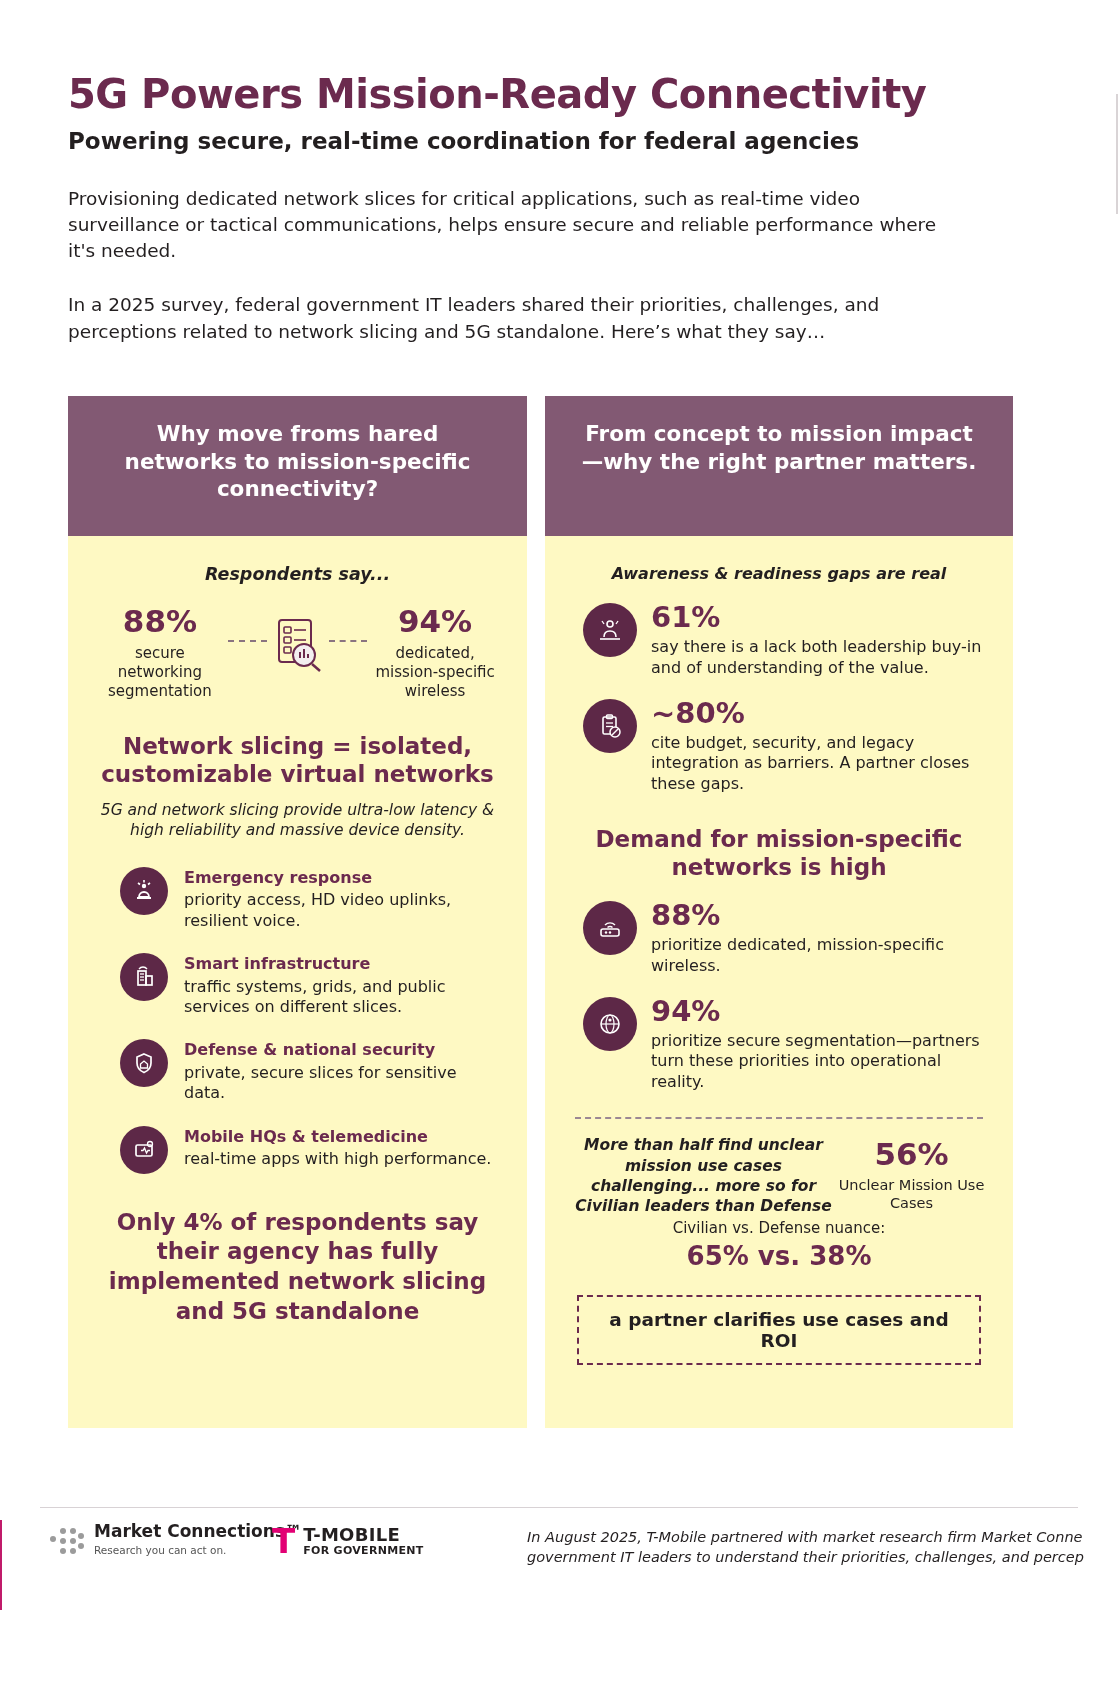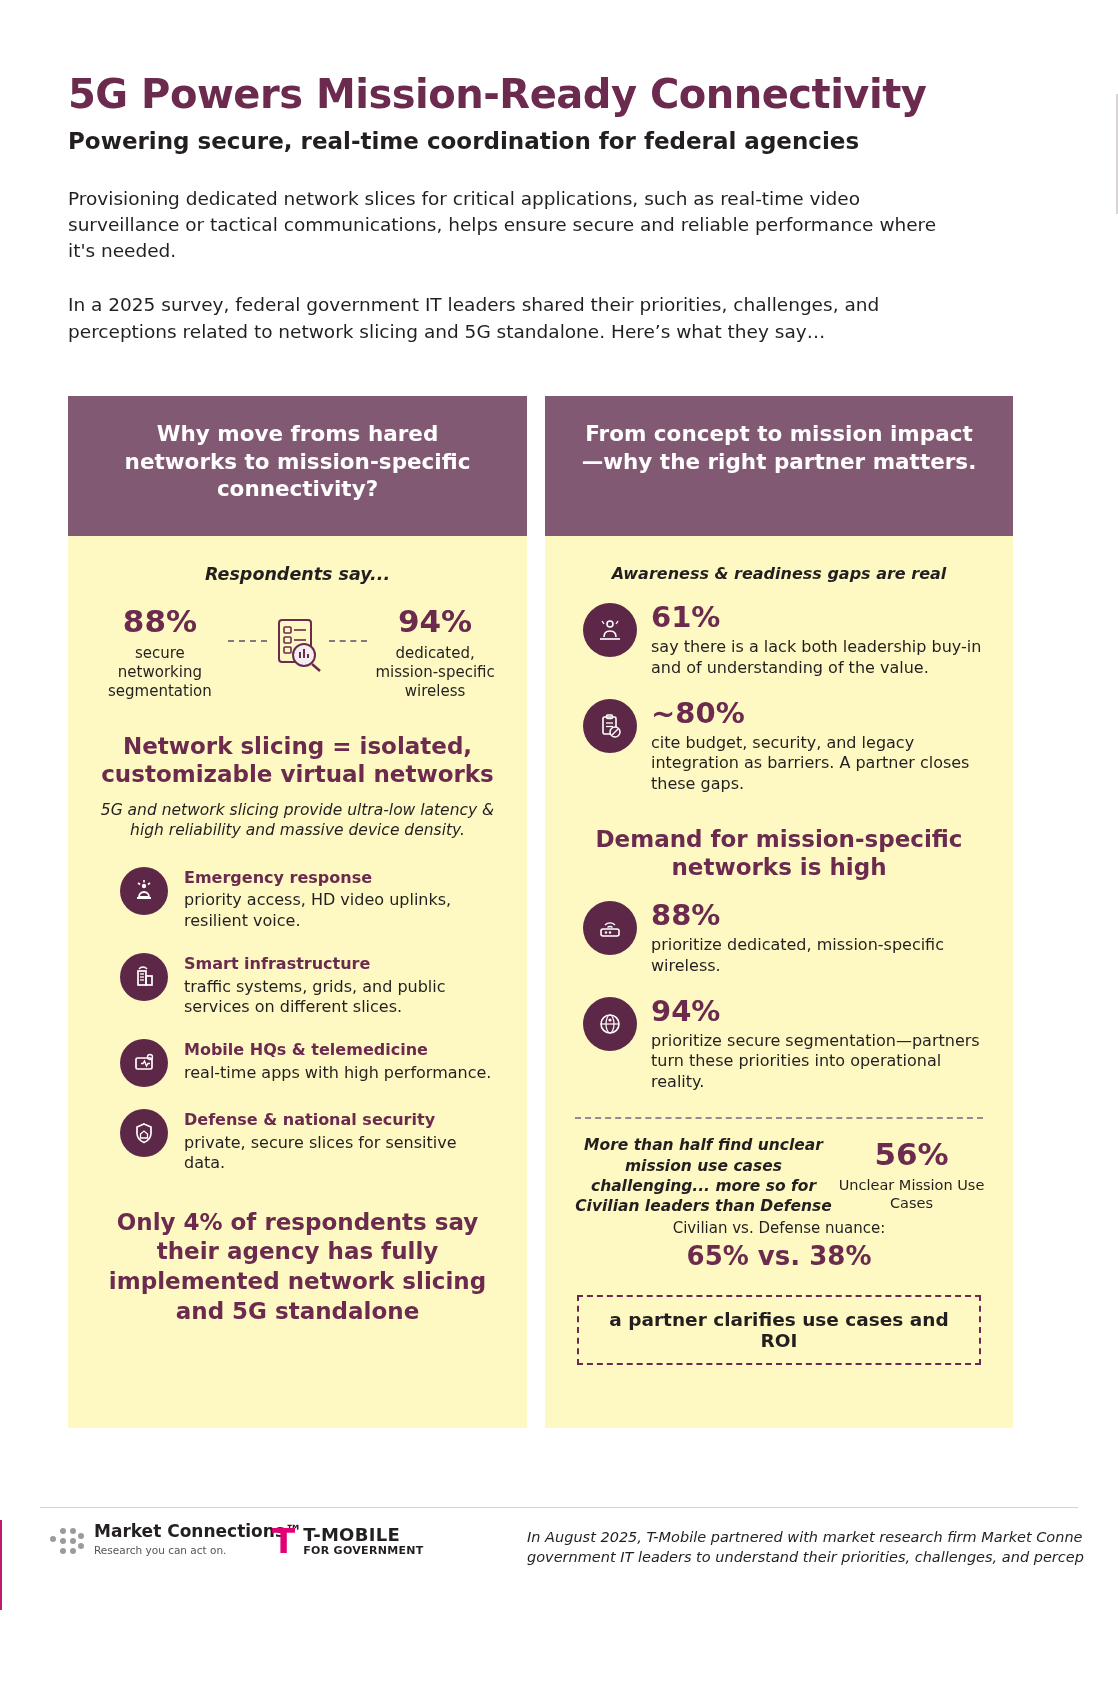--- a/index.html
+++ b/index.html
@@ -266,41 +266,41 @@
           </span>
           <div class="bullet-txt">
             <div class="bullet-title">Smart infrastructure</div>
             <div class="bullet-desc">traffic systems, grids, and public services on different slices.</div>
           </div>
         </div>
 
         <div class="bullet">
           <span class="circ">
             <svg width="28" height="28" viewBox="0 0 28 28">
+              <path d="M14 5 l7 3 v6 c0 5 -3.5 8 -7 9.5 C10.5 22 7 19 7 14 V8z" fill="none" stroke="#fff" stroke-width="1.7"></path>
+              <path d="M10.5 15 l3.5 -3 l3.5 3 v4 h-7z" fill="none" stroke="#fff" stroke-width="1.3"></path>
+            </svg>
+          </span>
+          <div class="bullet-txt">
+            <div class="bullet-title">Defense &amp; national security</div>
+            <div class="bullet-desc">private, secure slices for sensitive data.</div>
+          </div>
+        </div>
+
+        <div class="bullet">
+          <span class="circ">
+            <svg width="28" height="28" viewBox="0 0 28 28">
               <rect x="6" y="9" width="16" height="11" rx="1.5" fill="none" stroke="#fff" stroke-width="1.7"></rect>
               <path d="M11 14.5 h2 l1.5 -2.5 l2 5 l1.5 -2.5 h2" fill="none" stroke="#fff" stroke-width="1.4"></path>
               <circle cx="20" cy="8" r="2.5" fill="none" stroke="#fff" stroke-width="1.3"></circle>
             </svg>
           </span>
           <div class="bullet-txt">
             <div class="bullet-title">Mobile HQs &amp; telemedicine</div>
             <div class="bullet-desc">real-time apps with high performance.</div>
-          </div>
-        </div>
-
-        <div class="bullet">
-          <span class="circ">
-            <svg width="28" height="28" viewBox="0 0 28 28">
-              <path d="M14 5 l7 3 v6 c0 5 -3.5 8 -7 9.5 C10.5 22 7 19 7 14 V8z" fill="none" stroke="#fff" stroke-width="1.7"></path>
-              <path d="M10.5 15 l3.5 -3 l3.5 3 v4 h-7z" fill="none" stroke="#fff" stroke-width="1.3"></path>
-            </svg>
-          </span>
-          <div class="bullet-txt">
-            <div class="bullet-title">Defense &amp; national security</div>
-            <div class="bullet-desc">private, secure slices for sensitive data.</div>
           </div>
         </div>
 
       </div>
 
       <div class="closing">Only 4% of respondents say their agency has fully implemented network slicing and 5G standalone</div>
     </div>
   </div>
 
   <div class="col col-right">

